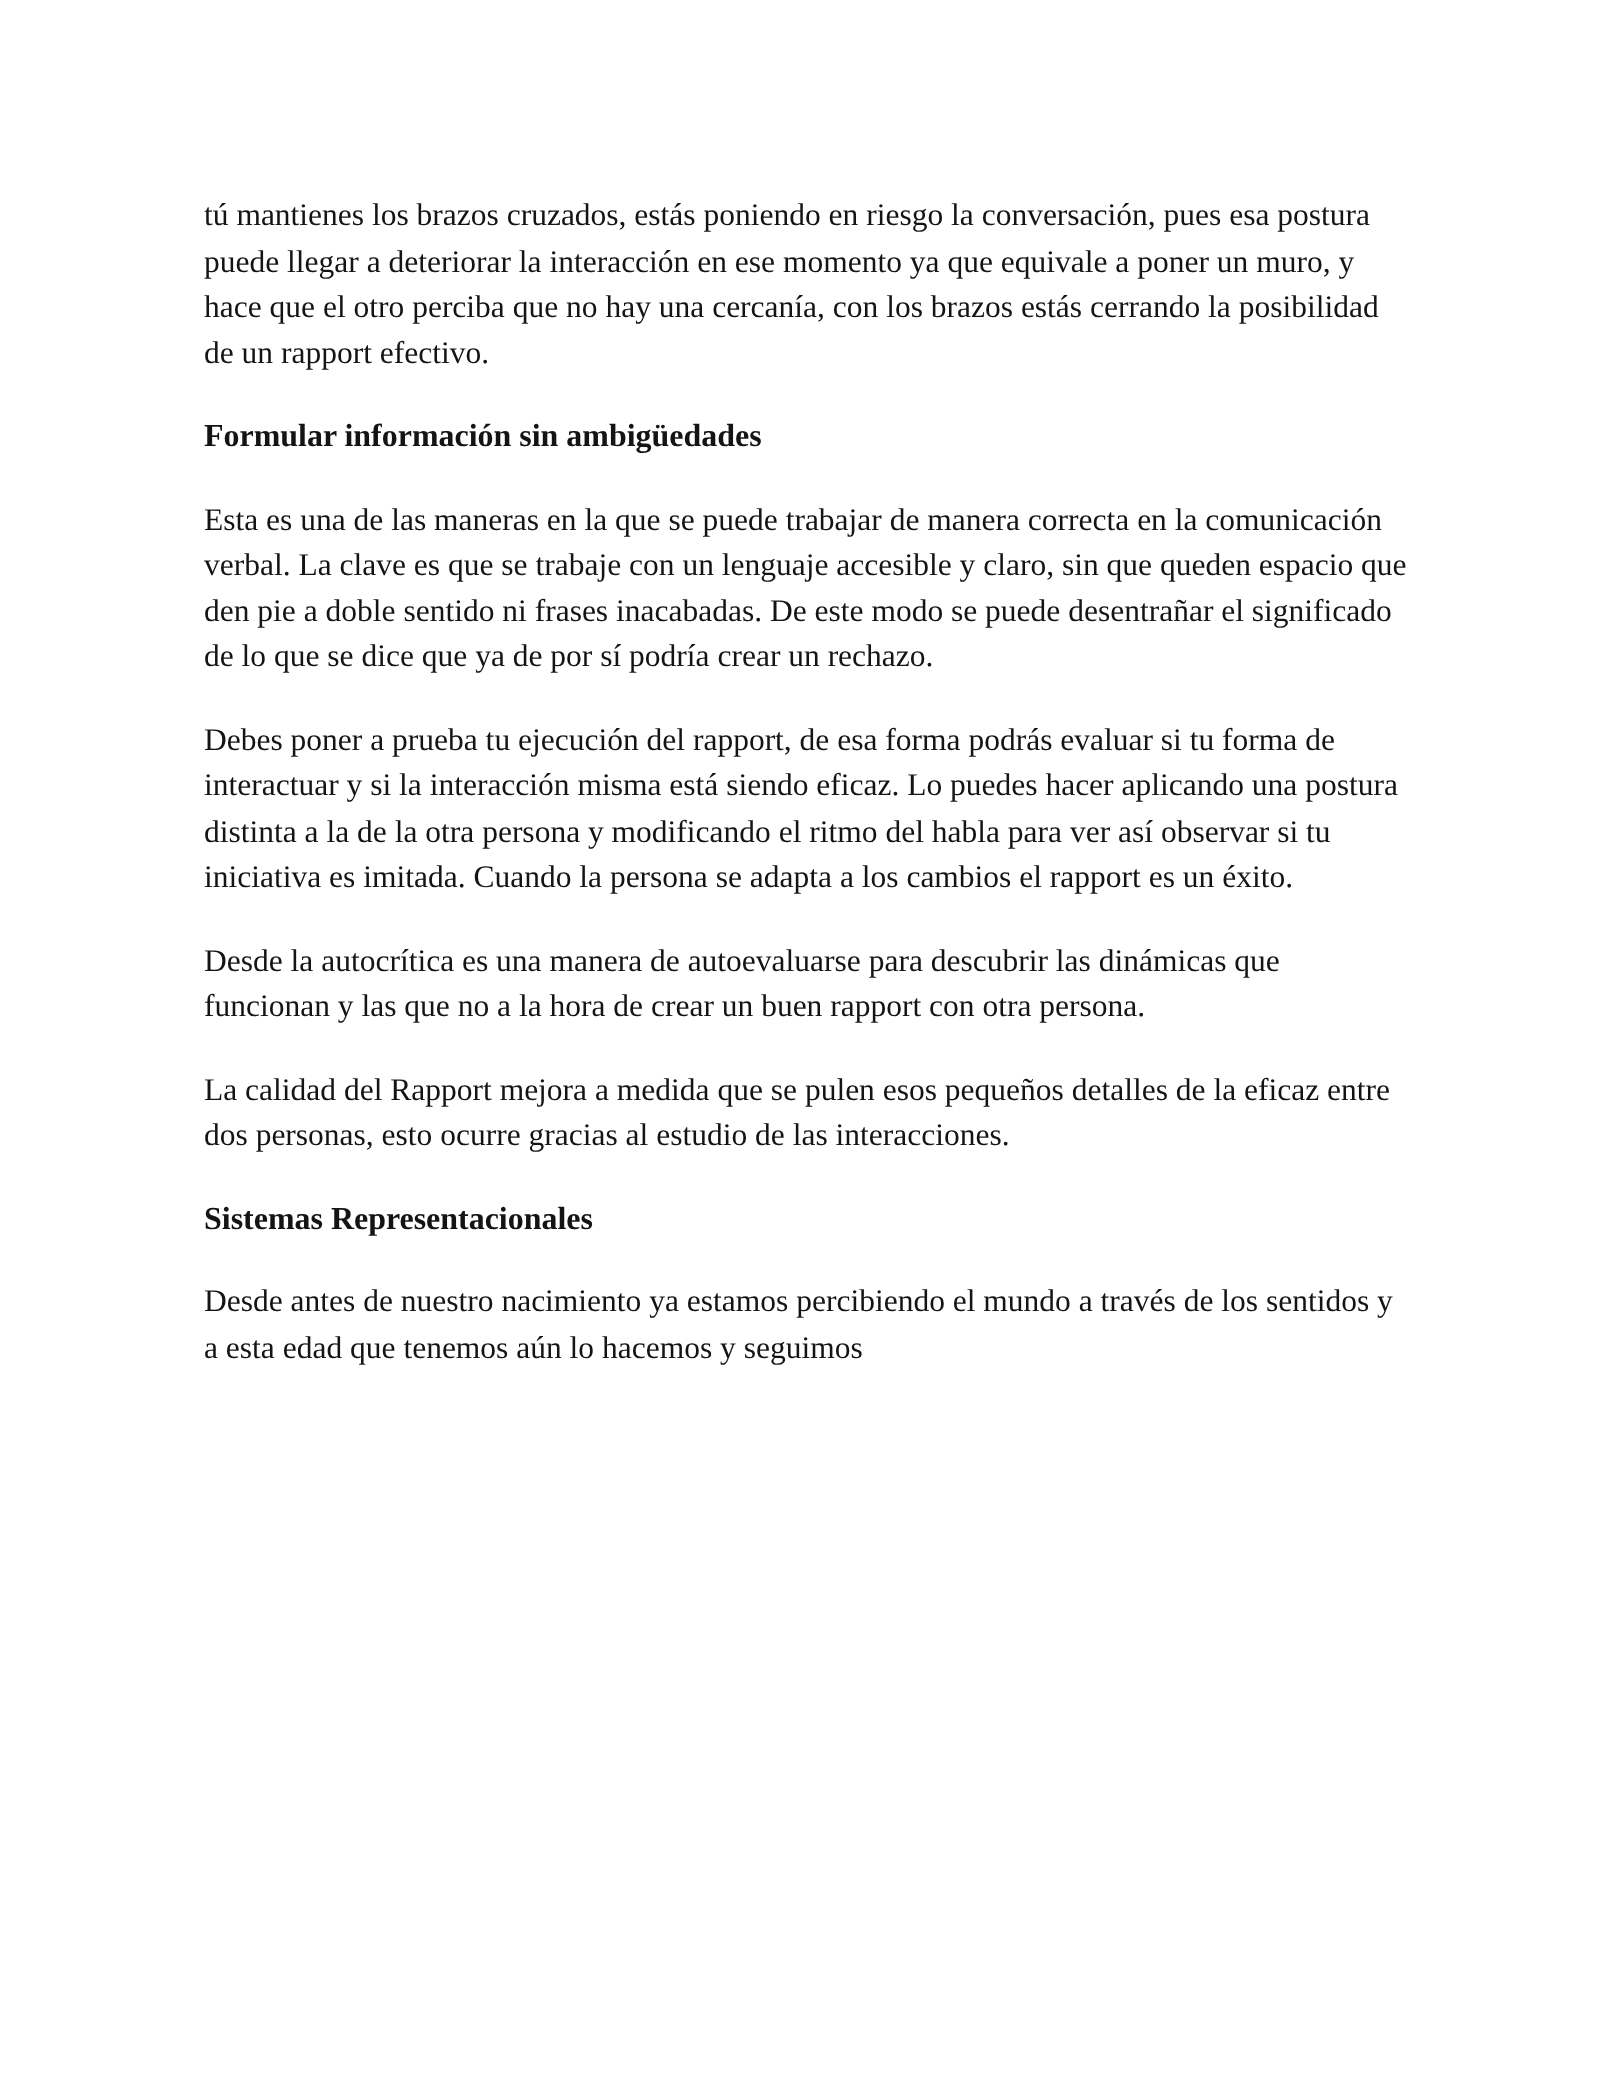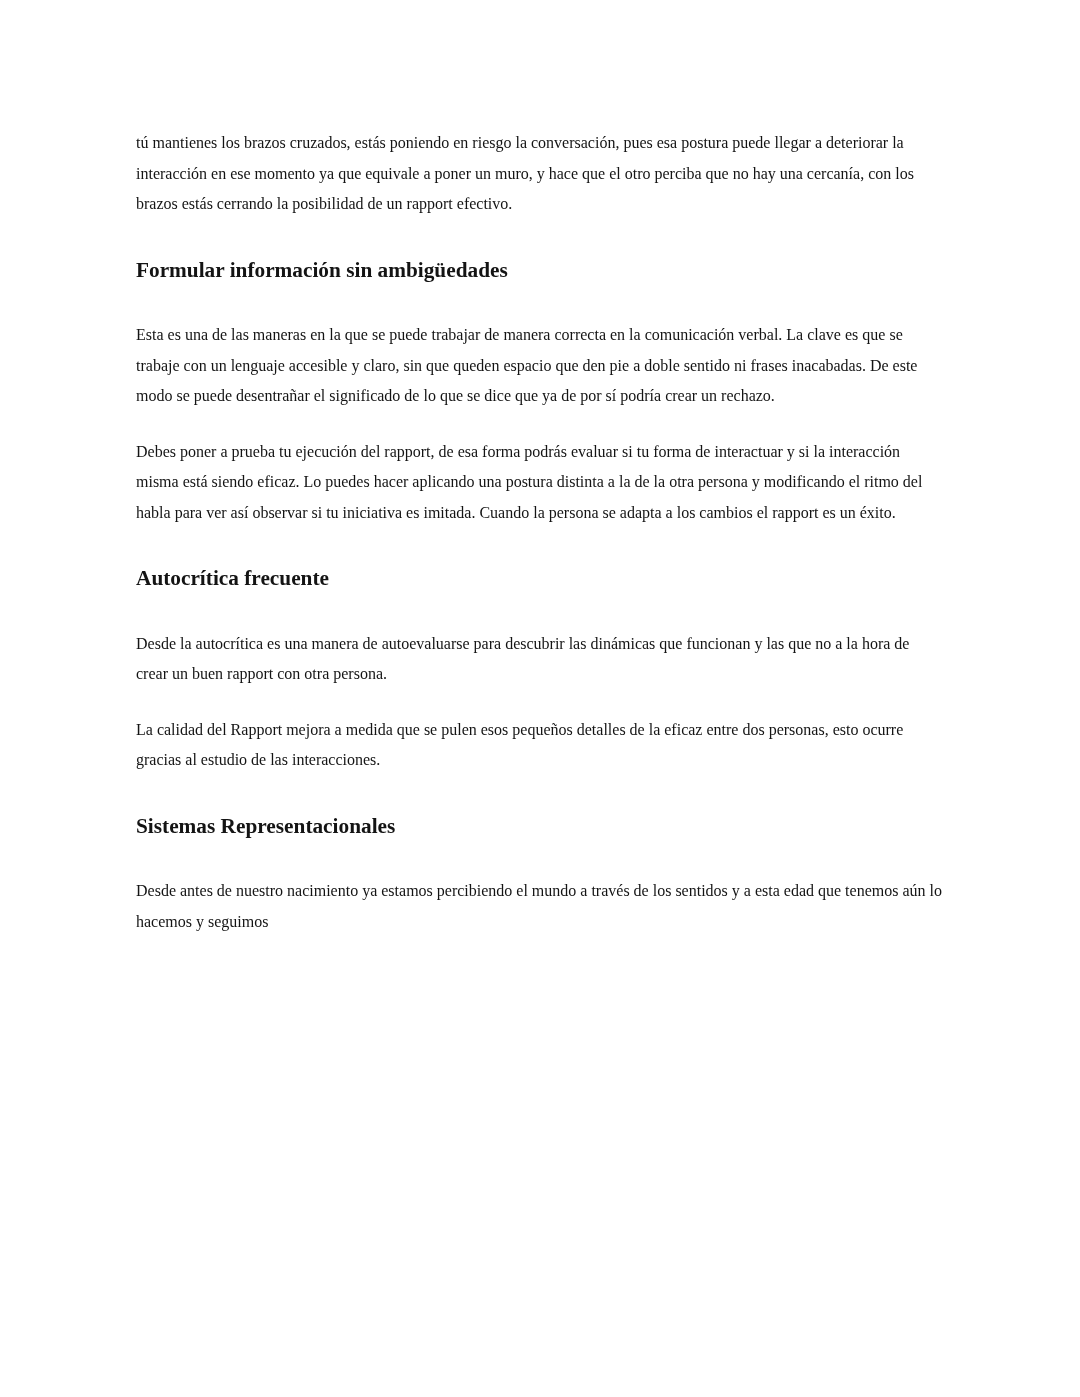--- a/index.html
+++ b/index.html
@@ -16,42 +16,41 @@
     font-family: "Liberation Serif", "DejaVu Serif", serif;
     color: #141414;
   }
   .content {
     position: absolute;
     top: 103px;            
     left: 136px;
     width: 806px;
   }
   .content p {
-    font-size: 16px;
+    font-size: 21px;
     line-height: 30.5px;
     margin: 25px 0;
     text-align: left;
     letter-spacing: 0;
   }
   .content h2 {
     font-size: 21.3px;
     line-height: 30.5px;
     font-weight: bold;
-    margin: 35px 0;
+    margin: 25px 0;
     text-align: left;
   }
 </style>
 </head>
 <body>
 
 <div class="page">
   <div class="content">
     <p>tú mantienes los brazos cruzados, estás poniendo en riesgo la conversación, pues esa postura puede llegar a deteriorar la interacción en ese momento ya que equivale a poner un muro, y hace que el otro perciba que no hay una cercanía, con los brazos estás cerrando la posibilidad de un rapport efectivo.</p>
     <h2>Formular información sin ambigüedades</h2>
     <p>Esta es una de las maneras en la que se puede trabajar de manera correcta en la comunicación verbal. La clave es que se trabaje con un lenguaje accesible y claro, sin que queden espacio que den pie a doble sentido ni frases inacabadas. De este modo se puede desentrañar el significado de lo que se dice que ya de por sí podría crear un rechazo.</p>
     <p>Debes poner a prueba tu ejecución del rapport, de esa forma podrás evaluar si tu forma de interactuar y si la interacción misma está siendo eficaz. Lo puedes hacer aplicando una postura distinta a la de la otra persona y modificando el ritmo del habla para ver así observar si tu iniciativa es imitada. Cuando la persona se adapta a los cambios el rapport es un éxito.</p>
-    <h2>Autocrítica frecuente</h2>
     <p>Desde la autocrítica es una manera de autoevaluarse para descubrir las dinámicas que funcionan y las que no a la hora de crear un buen rapport con otra persona.</p>
     <p>La calidad del Rapport mejora a medida que se pulen esos pequeños detalles de la eficaz entre dos personas, esto ocurre gracias al estudio de las interacciones.</p>
     <h2>Sistemas Representacionales</h2>
     <p>Desde antes de nuestro nacimiento ya estamos percibiendo el mundo a través de los sentidos y a esta edad que tenemos aún lo hacemos y seguimos</p>
   </div>
 </div>
 
 </body></html>

